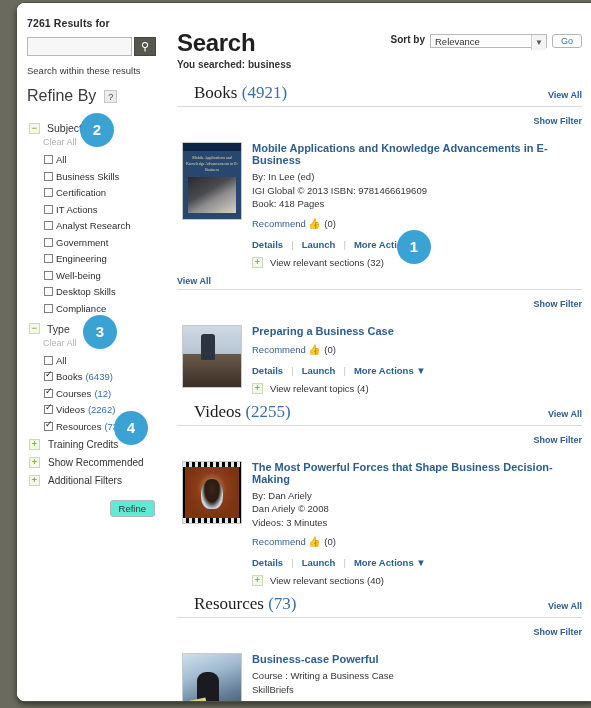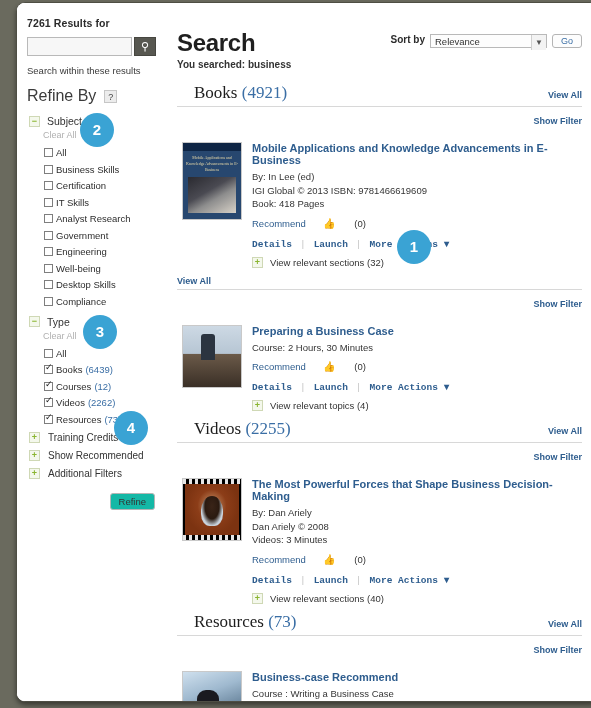--- a/index.html
+++ b/index.html
@@ -71,21 +71,21 @@
   }
   .search-within {
     font-size: 9.5px;
     color: #3a3a3a;
     margin-bottom: 11px;
   }
   .refine-by {
     font-size: 16px;
     color: #3b3b3b;
     font-weight: normal;
-    margin-bottom: 10px;
+    margin-bottom: 17px;
     display: flex; align-items: center; gap: 8px;
   }
   .help-badge {
     display: inline-block;
     width: 13px; height: 13px;
     background: #ececec;
     border: 1px solid #c6c6c6;
     font-size: 9px;
     line-height: 12px;
     text-align: center;
@@ -145,21 +145,21 @@
     display: flex; align-items: center; gap: 8px;
     font-size: 10px;
     color: #333;
     margin: 7px 0 0 2px;
     cursor: pointer;
   }
   .refine-btn-wrap { text-align: right; padding: 12px 6px 0 0; }
   .refine-btn {
     font-size: 9.5px;
     padding: 2px 8px;
-    background: #14b8a6;
+    background: #5eead4;
     border: 1px solid #b5b5b5;
     border-radius: 3px;
     color: #333;
     cursor: pointer;
     font-family: "Liberation Sans", sans-serif;
   }
 
   
   .badge {
     position: absolute;
@@ -260,32 +260,31 @@
     font-size: 11px;
     font-weight: bold;
     color: #2e5d8e;
     margin-bottom: 4px;
     cursor: pointer;
   }
   .meta { font-size: 9.5px; color: #353535; line-height: 13.5px; }
   .recommend-row {
     font-size: 9.5px; color: #2e5d8e;
     margin-top: 7px;
-    display: flex; align-items: center; gap: 18px;
+    display: flex; align-items: center; gap: 3px;
   }
   .thumbup { color: #2f8fc4; font-size: 10px; }
   .rec-count { color: #333; }
   .actions {
     display: flex; align-items: center;
     margin-top: 10px;
     font-size: 9.5px;
     font-weight: bold;
     color: #2e5d8e;
     gap: 8px;
-    font-family: Liberation Mono, monospace;
   }
   .actions .sep { color: #c4c4c4; font-weight: normal; }
   .actions span.act { cursor: pointer; }
   .relevant {
     display: flex; align-items: center; gap: 7px;
     margin-top: 7px;
     font-size: 9.5px;
     color: #333;
     cursor: pointer;
   }
@@ -391,21 +390,21 @@
       <span>Business Skills</span>
 
     </div>
     <div class="cb-row">
       <span class="cb "></span>
       <span>Certification</span>
 
     </div>
     <div class="cb-row">
       <span class="cb "></span>
-      <span>IT Skills</span>
+      <span>IT Actions</span>
 
     </div>
     <div class="cb-row">
       <span class="cb "></span>
       <span>Analyst Research</span>
 
     </div>
     <div class="cb-row">
       <span class="cb "></span>
       <span>Government</span>
@@ -555,23 +554,20 @@
     </div>
     <div class="show-filter-row">
       <span class="link">Show Filter</span>
     </div>
     <div class="item">
       <div class="thumb sq">
                   <div class="course-img"></div>
                 </div>
       <div class="item-body">
         <div class="item-title">Preparing a Business Case</div>
-        <div class="meta">
-                    <div>Course: 2 Hours, 30 Minutes</div>
-                  </div>
         <div class="recommend-row">
           <span>Recommend</span>
           <span class="thumbup">👍</span>
           <span class="rec-count">(0)</span>
         </div>
         <div class="actions">
           <span class="act">Details</span>
           <span class="sep">|</span>
           <span class="act">Launch</span>
           <span class="sep">|</span>
@@ -640,21 +636,21 @@
       <span class="link">View All</span>
     </div>
     <div class="show-filter-row">
       <span class="link">Show Filter</span>
     </div>
     <div class="item">
       <div class="thumb sq">
                   <div class="res-img"></div>
                 </div>
       <div class="item-body">
-        <div class="item-title">Business-case Recommend</div>
+        <div class="item-title">Business-case Powerful</div>
         <div class="meta">
                     <div>Course : Writing a Business Case</div>
                     <div>SkillBriefs</div>
                   </div>
 
       </div>
     </div>
   </div>
           </div>
       </div>

